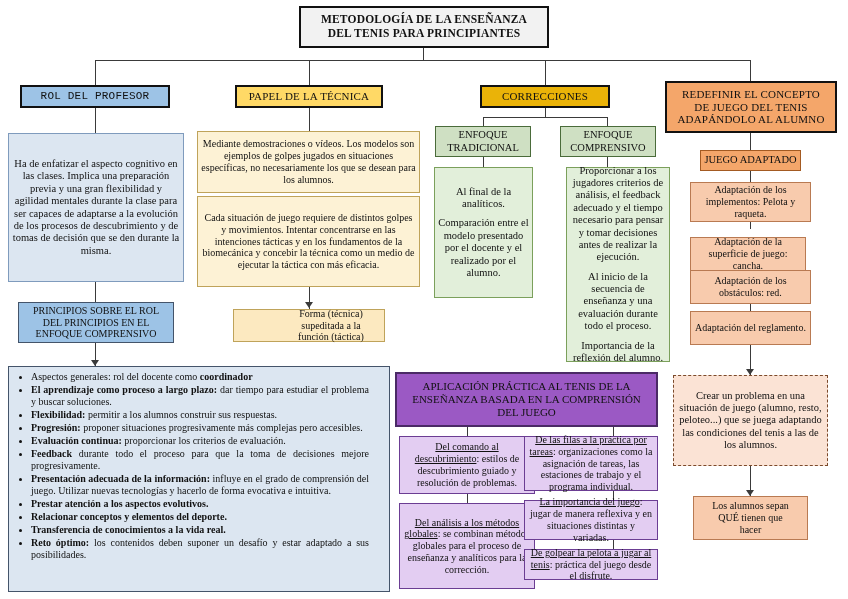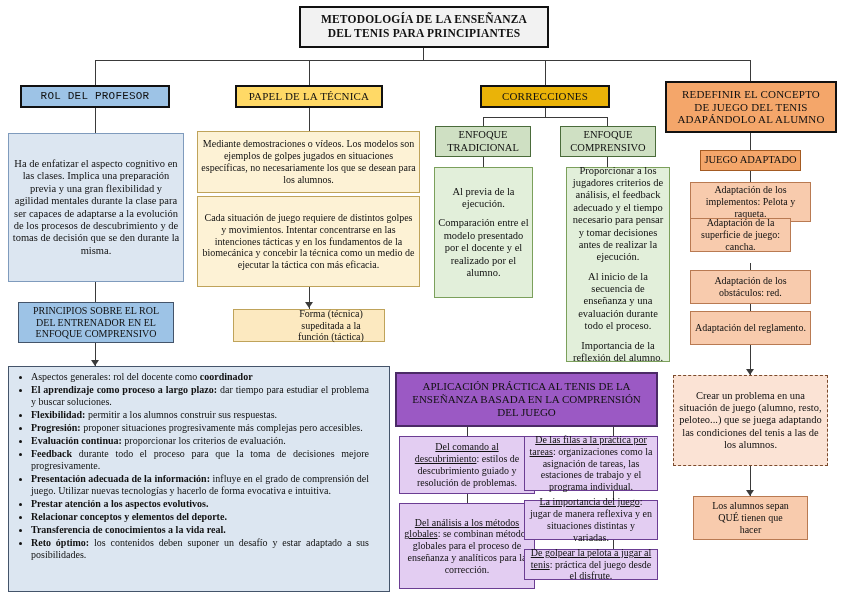--- a/index.html
+++ b/index.html
@@ -203,21 +203,21 @@
     <div class="inner">ROL DEL PROFESOR</div>
   </div>
 
   <div class="box body-blue" style="left:8px; top:133px; width:176px; height:149px;">
     <div class="inner">Ha de enfatizar el aspecto cognitivo en las clases. Implica una preparación previa y una gran flexibilidad y agilidad mentales durante la clase para ser capaces de adaptarse a la evolución de los procesos de descubrimiento y de tomas de decisión que se den durante la misma.</div>
   </div>
 
   <div class="box sub-blue" style="left:18px; top:302px; width:156px; height:41px;">
     <div class="inner">
       <div>PRINCIPIOS SOBRE EL ROL</div>
-      <div>DEL ENTRENADOR EN EL</div>
+      <div>DEL PRINCIPIOS EN EL</div>
       <div>ENFOQUE COMPRENSIVO</div>
     </div>
   </div>
 
   <div class="box list-box" style="left:8px; top:366px; width:382px; height:226px;">
     <ul id="principles-list">
         <li>Aspectos generales: rol del docente como <b>coordinador</b></li>
         <li><b>El aprendizaje como proceso a largo plazo:</b> dar tiempo para estudiar el problema y buscar soluciones.</li>
         <li><b>Flexibilidad:</b> permitir a los alumnos construir sus respuestas.</li>
         <li><b>Progresión:</b> proponer situaciones progresivamente más complejas pero accesibles.</li>
@@ -263,21 +263,21 @@
 
   <div class="box mid-green" style="left:560px; top:126px; width:96px; height:31px;">
     <div class="inner">
       <div>ENFOQUE</div>
       <div>COMPRENSIVO</div>
     </div>
   </div>
 
   <div class="box body-green p-spaced" style="left:434px; top:167px; width:99px; height:131px;">
     <div class="inner" id="tradicional-paras">
-        <p>Al previa de la ejecución.</p>
+        <p>Al final de la analíticos.</p>
         <p>Comparación entre el modelo presentado por el docente y el realizado por el alumno.</p>
       </div>
   </div>
 
   <div class="box body-green p-spaced" style="left:566px; top:167px; width:104px; height:195px;">
     <div class="inner" id="comprensivo-paras">
         <p>Proporcionar a los jugadores criterios de análisis, el feedback adecuado y el tiempo necesario para pensar y tomar decisiones antes de realizar la ejecución.</p>
         <p>Al inicio de la secuencia de enseñanza y una evaluación durante todo el proceso.</p>
         <p>Importancia de la reflexión del alumno.</p>
       </div>
@@ -291,21 +291,21 @@
     </div>
   </div>
 
   <div class="box sub-orange" style="left:700px; top:150px; width:101px; height:21px;">
     <div class="inner">JUEGO ADAPTADO</div>
   </div>
 
   <div class="box body-orange" style="left:690px; top:182px; width:121px; height:40px;">
     <div class="inner">Adaptación de los implementos: Pelota y raqueta.</div>
   </div>
-  <div class="box body-orange" style="left:690px; top:218px; width:101px; height:34px;">
+  <div class="box body-orange" style="left:690px; top:237px; width:116px; height:34px;">
     <div class="inner">Adaptación de la superficie de juego: cancha.</div>
   </div>
   <div class="box body-orange" style="left:690px; top:270px; width:121px; height:34px;">
     <div class="inner">Adaptación de los obstáculos: red.</div>
   </div>
   <div class="box body-orange" style="left:690px; top:311px; width:121px; height:34px;">
     <div class="inner">Adaptación del reglamento.</div>
   </div>
 
   <div class="box dashed-orange" style="left:673px; top:375px; width:155px; height:91px;">

